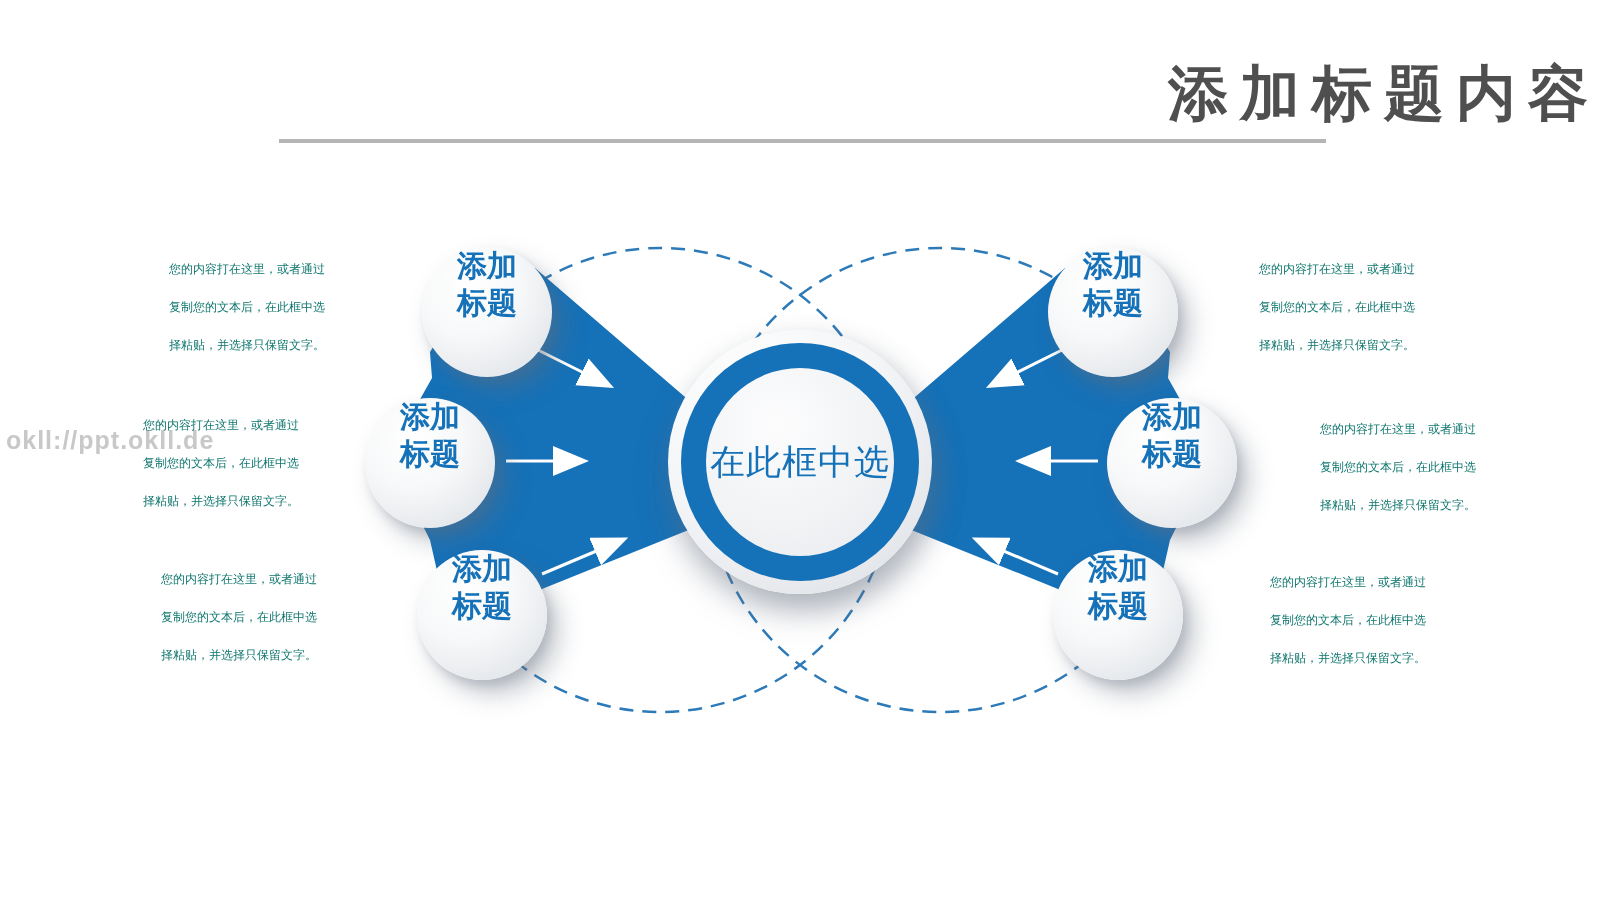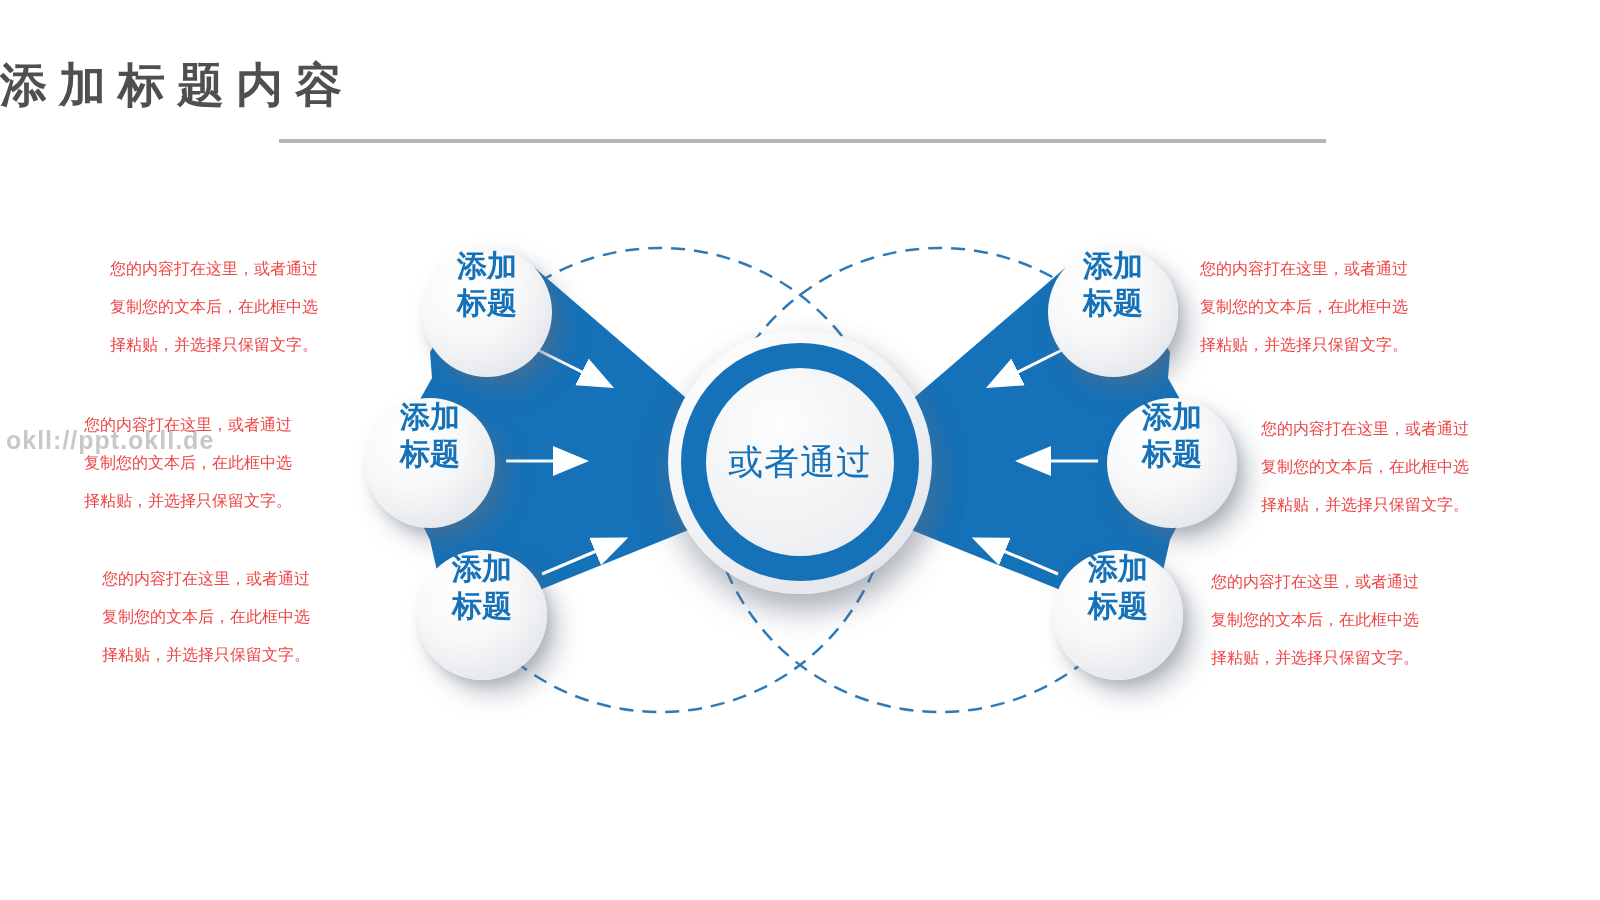--- a/index.html
+++ b/index.html
@@ -6,22 +6,22 @@
   #slide{
     position:relative;
     width:1600px;height:900px;
     overflow:hidden;
     background:#ffffff;
     font-family:"Liberation Sans","DejaVu Sans",sans-serif;
   }
   
   .slide-title{
     position:absolute;top:54px;left:0;width:100%;
-    text-align:left;
-    font-size:47px;font-weight:700;color:#4f4f4f;
+    text-align:right;
+    font-size:60px;font-weight:700;color:#4f4f4f;
     letter-spacing:12px;
   }
   .title-divider{
     position:absolute;left:279px;top:139px;width:1047px;height:4px;
     background:#b5b5b5;
   }
   
   .gfx{position:absolute;left:0;top:0;}
   
   .node-circle{
@@ -46,22 +46,22 @@
     border:25px solid #1571b8;
     background:radial-gradient(circle at 38% 30%, #fdfdfe 0%, #f0f2f4 60%, #e8eaee 100%);
     display:flex;align-items:center;justify-content:center;
   }
   .center-label{
     font-size:35px;color:#1571b8;white-space:nowrap;letter-spacing:1px;
   }
   
   .text-block{
     position:absolute;width:274px;
-    font-size:16px;line-height:38px;color:#ef4444;
-    text-align:left;
+    font-size:12px;line-height:38px;color:#0f766e;
+    text-align:center;
   }
   .text-line{white-space:nowrap;}
   .tb-left-top{left:110px;top:250px;}
   .tb-left-middle{left:84px;top:406px;}
   .tb-left-bottom{left:102px;top:560px;}
   .tb-right-top{left:1200px;top:250px;}
   .tb-right-middle{left:1261px;top:410px;}
   .tb-right-bottom{left:1211px;top:563px;}
   
   .nc-left-top{left:422px;top:247px;}
@@ -133,21 +133,21 @@
     <span class="node-label">添加</span>
     <span class="node-label">标题</span>
   </div>
   <div class="node-circle nc-right-bottom">
     <span class="node-label">添加</span>
     <span class="node-label">标题</span>
   </div>
 
   <div class="center-outer">
     <div class="center-ring">
-      <span class="center-label">或者通过</span>
+      <span class="center-label">在此框中选</span>
     </div>
   </div>
 
   <div class="text-block tb-left-top">
     <div class="text-line">您的内容打在这里，或者通过</div>
     <div class="text-line">复制您的文本后，在此框中选</div>
     <div class="text-line">择粘贴，并选择只保留文字。</div>
   </div>
   <div class="text-block tb-left-middle">
     <div class="text-line">您的内容打在这里，或者通过</div>

